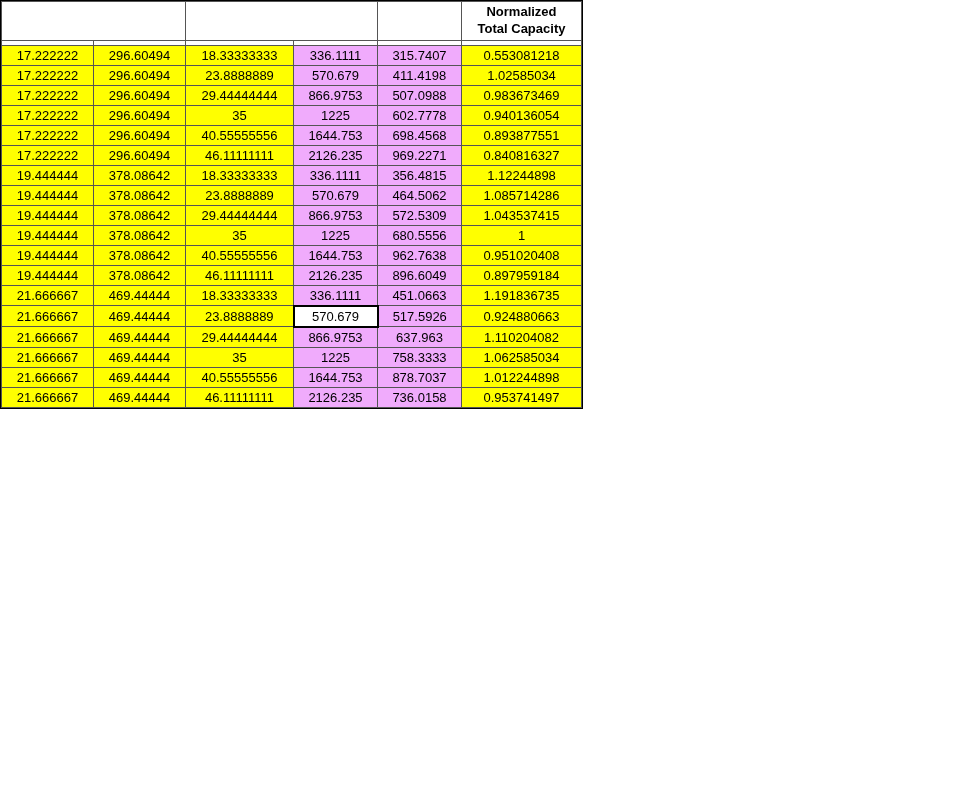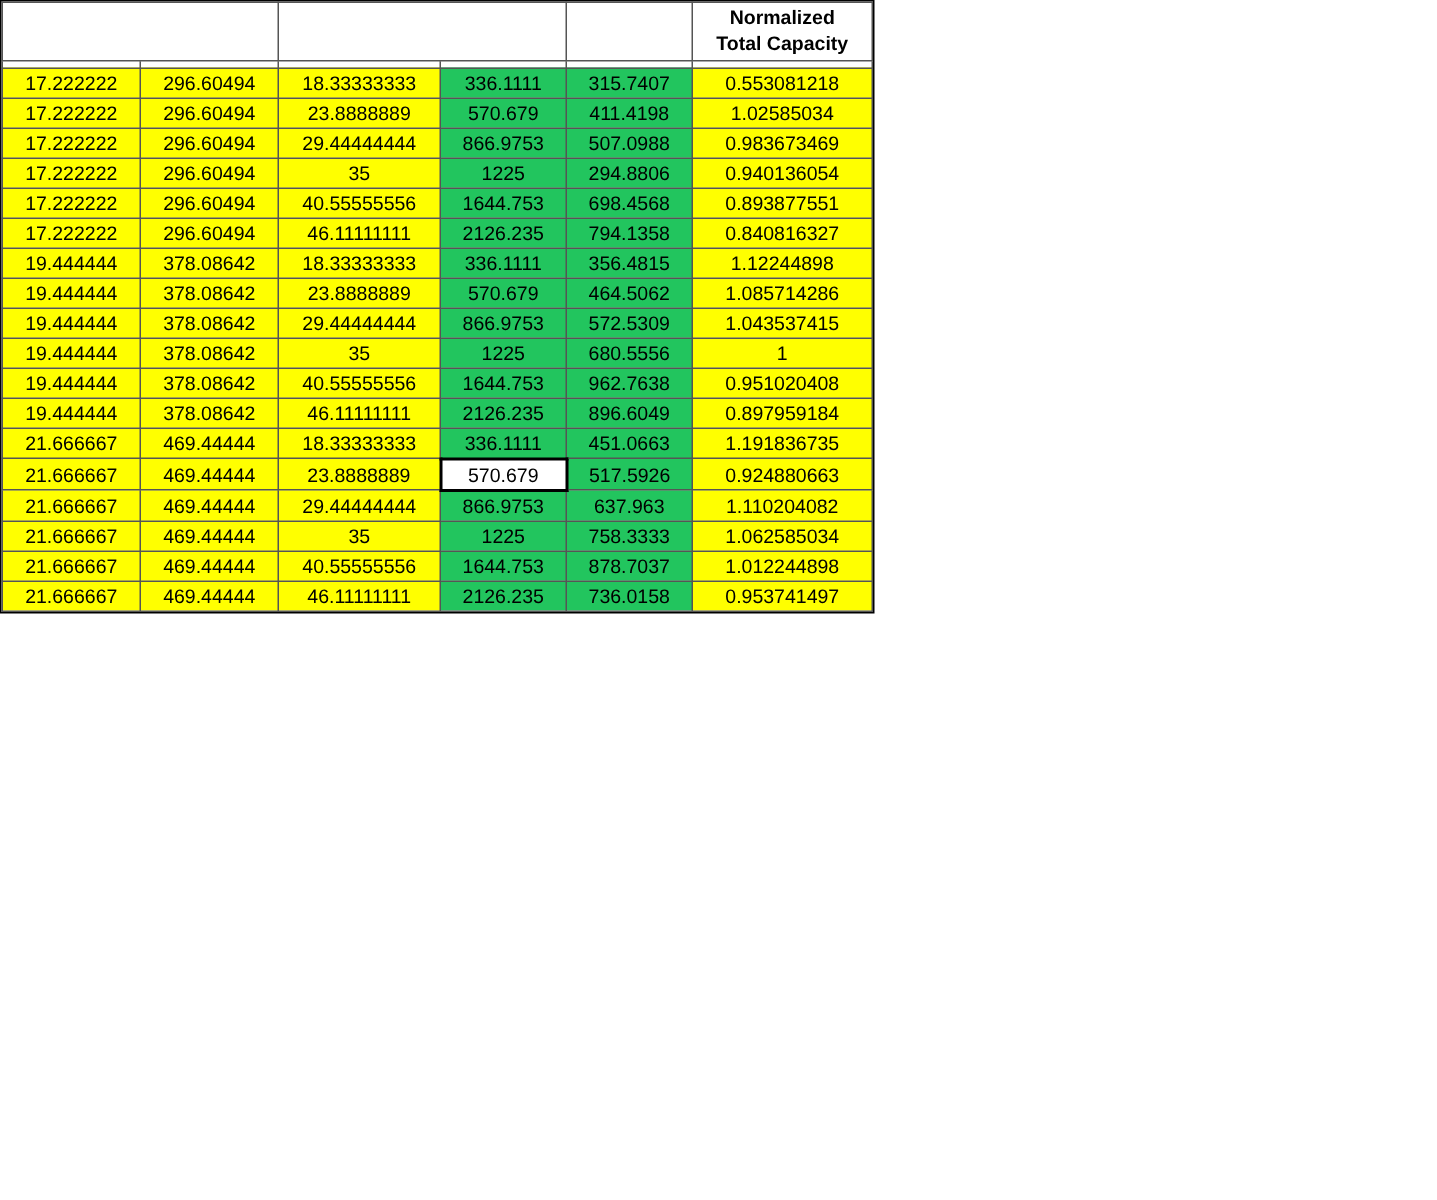--- a/index.html
+++ b/index.html
@@ -30,21 +30,21 @@
     }
     .header-cols th {
       background: #fff;
       font-weight: bold;
       font-size: 14px;
     }
     .yellow {
       background: #ffff00;
     }
     .white-cell {
-      background: #22c55e;
+      background: #f0abfc;
     }
     .col-x { width: 92px; }
     .col-x2 { width: 92px; }
     .col-y { width: 108px; }
     .col-y2 { width: 84px; }
     .col-xy { width: 84px; }
     .col-z { width: 120px; }
     .twb-header {
       background: #fff;
     }
@@ -116,37 +116,37 @@
           <td class="yellow">29.44444444</td>
           <td class="white-cell">866.9753</td>
           <td class="white-cell">507.0988</td>
           <td class="yellow">0.983673469</td>
         </tr>
         <tr>
           <td class="yellow">17.222222</td>
           <td class="yellow">296.60494</td>
           <td class="yellow">35</td>
           <td class="white-cell">1225</td>
-          <td class="white-cell">294.8806</td>
+          <td class="white-cell">602.7778</td>
           <td class="yellow">0.940136054</td>
         </tr>
         <tr>
           <td class="yellow">17.222222</td>
           <td class="yellow">296.60494</td>
           <td class="yellow">40.55555556</td>
           <td class="white-cell">1644.753</td>
           <td class="white-cell">698.4568</td>
           <td class="yellow">0.893877551</td>
         </tr>
         <tr>
           <td class="yellow">17.222222</td>
           <td class="yellow">296.60494</td>
           <td class="yellow">46.11111111</td>
           <td class="white-cell">2126.235</td>
-          <td class="white-cell">794.1358</td>
+          <td class="white-cell">969.2271</td>
           <td class="yellow">0.840816327</td>
         </tr>
         <tr>
           <td class="yellow">19.444444</td>
           <td class="yellow">378.08642</td>
           <td class="yellow">18.33333333</td>
           <td class="white-cell">336.1111</td>
           <td class="white-cell">356.4815</td>
           <td class="yellow">1.12244898</td>
         </tr>

